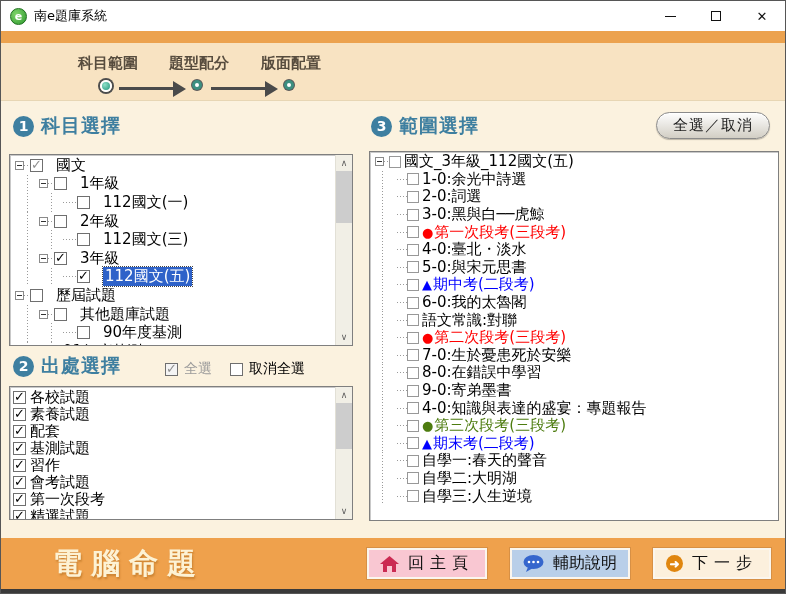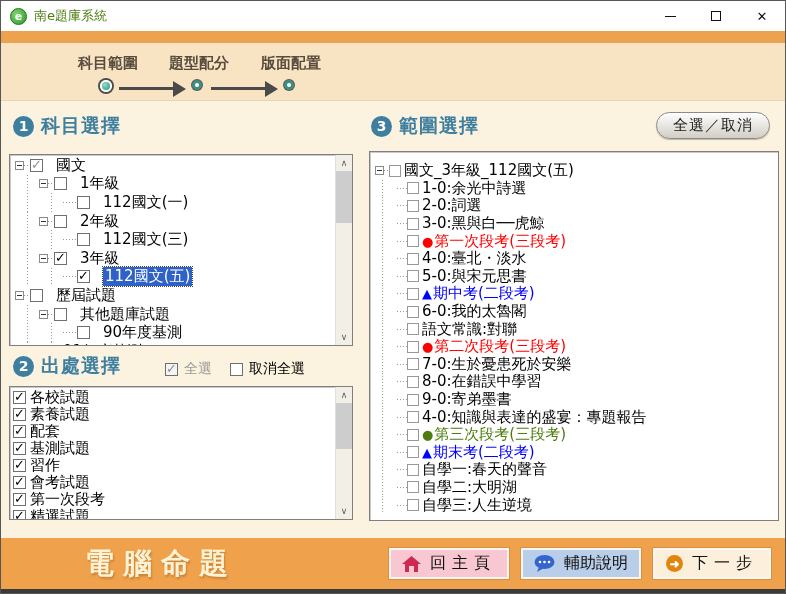--- a/index.html
+++ b/index.html
@@ -6,21 +6,21 @@
   *{box-sizing:border-box;}
   .window{position:relative;width:786px;height:594px;background:#fbf2df;
     border:1px solid #565656;overflow:hidden;
     font-family:"DejaVu Sans",sans-serif;color:#000;}
   
   .titlebar{position:absolute;left:0;top:0;width:100%;height:30px;background:#ffffff;
     display:flex;align-items:center;}
   .app-icon{width:17px;height:17px;border-radius:50%;background:radial-gradient(circle at 35% 35%,#7fd46a,#2f9a2f);
     border:1px solid #1d6e1d;margin-left:9px;color:#fff;font-size:11px;font-weight:bold;
     display:flex;align-items:center;justify-content:center;}
-  .app-title{font-size:13px;margin-left:7px;color:#4d7c0f;}
+  .app-title{font-size:13px;margin-left:7px;color:#000000;}
   .win-controls{margin-left:auto;display:flex;height:100%;}
   .win-btn{width:46px;height:100%;display:flex;align-items:center;justify-content:center;
     font-size:13px;color:#111;cursor:default;}
   .glyph-min{display:inline-block;width:11px;border-bottom:1px solid #111;height:1px;}
   .glyph-max{display:inline-block;width:10px;height:10px;border:1px solid #111;}
   
   .orange-strip{position:absolute;left:0;top:30px;width:100%;height:12px;background:#eca24e;}
   .toolbar{position:absolute;left:0;top:42px;width:100%;height:58px;background:#f8e3c2;
     border-bottom:1px solid #e7d6b4;}
   .step-label{position:absolute;top:11px;width:70px;text-align:center;font-size:15px;
@@ -78,23 +78,23 @@
   .hdr-check{display:flex;align-items:center;gap:6px;font-size:14px;}
   .hdr-check .lbl-dis{color:#9b9b9b;}
   
   .pill-btn{position:absolute;height:27px;padding:0 16px;border-radius:14px;
     background:linear-gradient(#fefefe,#d2cec4);border:1px solid #8a8a8a;
     box-shadow:inset 0 1px 0 #fff,0 1px 1px rgba(0,0,0,.25);
     font-size:15px;color:#1a1a1a;display:flex;align-items:center;letter-spacing:1px;}
   
   .footer{position:absolute;left:0;top:537px;width:100%;height:51px;background:#efa14c;
     display:flex;align-items:center;}
-  .brand{margin-left:84px;font-size:29px;font-weight:bold;color:#fdf2d4;letter-spacing:9px;
+  .brand{margin-left:52px;font-size:29px;font-weight:bold;color:#fdf2d4;letter-spacing:9px;
     text-shadow:1px 2px 2px rgba(173,106,28,.55);}
-  .footer-btns{margin-left:auto;margin-right:14px;display:flex;gap:12px;}
+  .footer-btns{margin-left:auto;margin-right:14px;display:flex;gap:23px;}
   .f-btn{display:flex;align-items:center;gap:9px;height:31px;padding:0 11px;
     border:2px solid #fbf6ee;box-shadow:0 0 0 1px #d79045;font-size:16px;color:#111;}
   .f-btn .sp{letter-spacing:6px;}
   .btn-home{background:#f9c7d2;}
   .btn-help{background:#b9cfe9;}
   .btn-next{background:#fcf0dd;}
   .next-circ{width:17px;height:17px;border-radius:50%;background:#e0860f;color:#fff;
     display:flex;align-items:center;justify-content:center;font-size:12px;font-weight:bold;}
   .bottom-strip{position:absolute;left:0;top:588px;width:100%;height:6px;background:#3a3a3a;}
 </style>
@@ -280,21 +280,21 @@
     </div>
   </div>
 
   <div class="sec-head" style="left:370px;top:112px">
     <div class="sec-num">3</div>
     <div class="sec-title">範圍選擇</div>
   </div>
   <button class="pill-btn" style="left:655px;top:111px">全選／取消</button>
 
   <div class="sunken" style="left:368px;top:150px;width:410px;height:370px">
-    <div id="scope-tree" style="padding-top:10px">
+    <div id="scope-tree" style="padding-top:1px">
         <div class="trow">
           <span class="exp"></span>
           <span class="hd" style="width: 5px;"></span>
           <span class="cb off"></span>
           <span class="tlabel">國文_3年級_112國文(五)</span>
         </div>
         <div class="trow">
           <span class="gv"></span>
           <span class="hd" style="width: 10px;"></span>
           <span class="cb off"></span>

